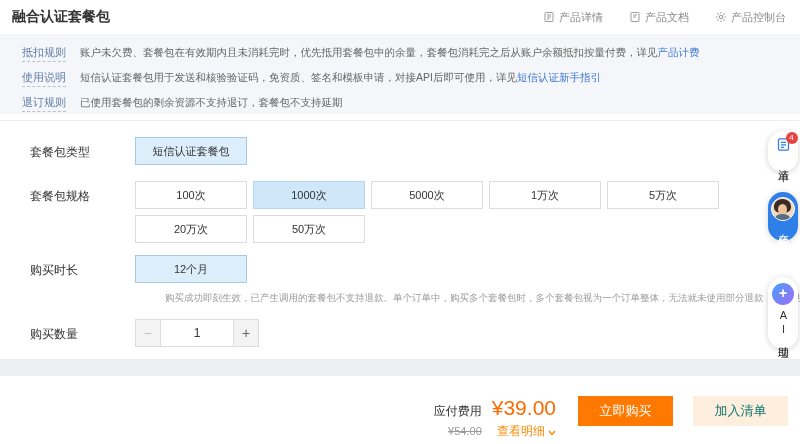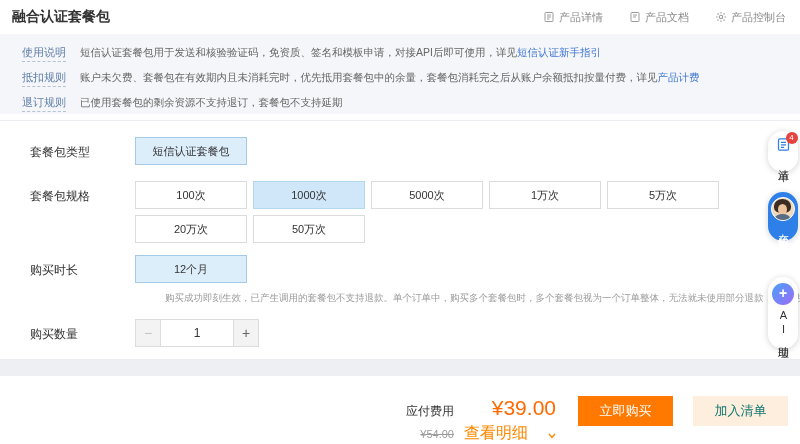--- a/index.html
+++ b/index.html
@@ -57,22 +57,22 @@
   
   .gray-band { height:16px; background:#edeff2; }
   .page-footer { height:72px; background:#fff; display:flex;
     justify-content:flex-end; align-items:flex-start; padding:20px 12px 0 0; }
   .price-block { display:grid; grid-template-columns:auto auto;
     column-gap:10px; row-gap:3px; justify-items:end; align-items:baseline;
     margin-right:22px; }
   .payable-label { font-size:12px; color:#333; }
   .price-big { font-size:21px; color:#ff6a00; }
   .price-old { font-size:11px; color:#9b9b9b; text-decoration:line-through; }
-  .detail-link { font-size:16px; color:#ff8800; cursor:pointer;
-    display:flex; align-items:center; gap:20px; }
+  .detail-link { font-size:12px; color:#ff8800; cursor:pointer;
+    display:flex; align-items:center; gap:3px; }
   .btn { width:95px; height:30px; border:none; font-size:13px; cursor:pointer;
     font-family:inherit; }
   .btn-buy { background:#ff7800; color:#fff; margin-right:20px; }
   .btn-add { background:#fdeedd; color:#0f766e; }
 
   
   .float-pill { position:fixed; right:2px; width:30px; background:#fff;
     border-radius:16px; box-shadow:0 1px 6px rgba(0,0,0,.18); display:flex;
     flex-direction:column; align-items:center; cursor:pointer; }
   .pill-cart { top:131px; padding:6px 0 8px; }
@@ -128,26 +128,26 @@
             <path d="M12 2v3M12 19v3M2 12h3M19 12h3M4.9 4.9l2.1 2.1M17 17l2.1 2.1M19.1 4.9L17 7M7 17l-2.1 2.1"></path>
           </svg>
       </span>
       <span>产品控制台</span>
     </div>
   </div>
 </div>
 
 <div class="notice-box">
   <div class="notice-row">
+    <span class="notice-label">抵扣规则</span>
+    <span class="notice-text"><span>账户未欠费、套餐包在有效期内且未消耗完时，优先抵用套餐包中的余量，套餐包消耗完之后从账户余额抵扣按量付费，详见</span><span class="notice-link">产品计费</span></span>
+  </div>
+  <div class="notice-row">
     <span class="notice-label">使用说明</span>
     <span class="notice-text"><span>短信认证套餐包用于发送和核验验证码，免资质、签名和模板申请，对接API后即可使用，详见</span><span class="notice-link">短信认证新手指引</span></span>
-  </div>
-  <div class="notice-row">
-    <span class="notice-label">抵扣规则</span>
-    <span class="notice-text"><span>账户未欠费、套餐包在有效期内且未消耗完时，优先抵用套餐包中的余量，套餐包消耗完之后从账户余额抵扣按量付费，详见</span><span class="notice-link">产品计费</span></span>
   </div>
   <div class="notice-row">
     <span class="notice-label">退订规则</span>
     <span class="notice-text"><span>已使用套餐包的剩余资源不支持退订，套餐包不支持延期</span></span>
   </div>
 </div>
 
 <div class="card-gap"></div>
 
 <div class="main-card">

